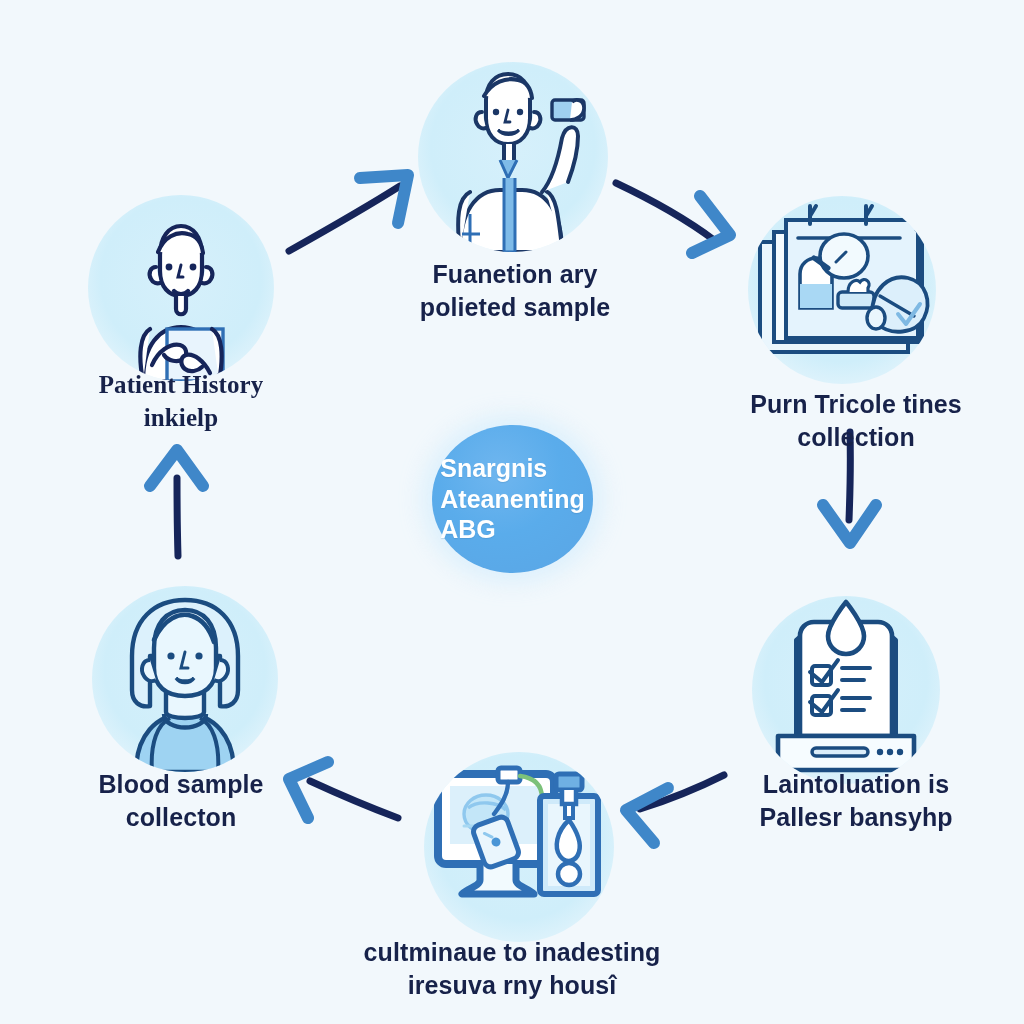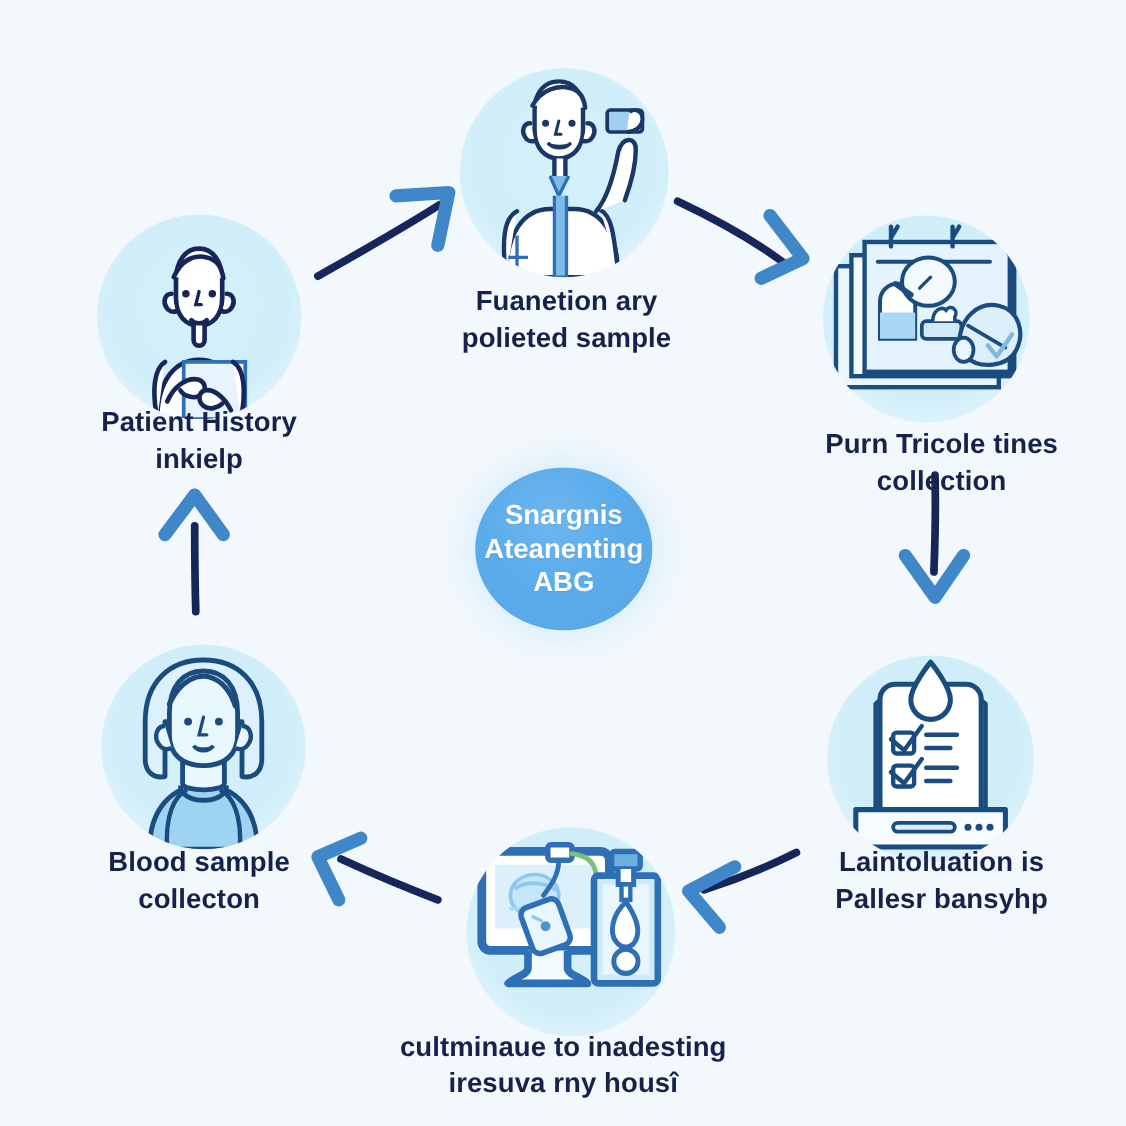--- a/index.html
+++ b/index.html
@@ -27,21 +27,21 @@
   .arrowlayer{position:absolute;left:0;top:0;width:1024px;height:1024px;pointer-events:none;}
   .center-badge{
     position:absolute;left:432px;top:425px;width:161px;height:148px;
     border-radius:50%;
     background:radial-gradient(circle at 42% 32%, #6fb6ef 0%, #5aaceb 45%, #5aa9e8 70%, #5aa5e6 100%);
     display:flex;align-items:center;justify-content:center;
     box-shadow:0 0 22px 10px rgba(214,238,252,.75);
   }
   .center-badge span{
     color:#ffffff;font-weight:700;font-size:25px;line-height:1.22;
-    text-align:center;white-space:pre-line;
+    text-align:left;white-space:pre-line;
     text-shadow:0 1px 1px rgba(40,90,140,.18);
   }
 </style>
 </head>
 <body>
 
 <div id="stage">
 
   <svg class="arrowlayer" viewBox="0 0 1024 1024">
     <g fill="none" stroke-linecap="round" stroke-linejoin="round">
@@ -95,21 +95,21 @@
         <path d="M93,70 L90,82 L95,82" fill="none" stroke="#16255a" stroke-width="3" stroke-linecap="round"></path>
         <rect x="79" y="134" width="56" height="52" fill="#e8f4fd" stroke="#2f6fb5" stroke-width="3.4"></rect>
         <g fill="#ffffff" stroke="#16255a" stroke-width="4.2" stroke-linecap="round" stroke-linejoin="round">
           <path d="M55,186 C50,160 52,140 62,134"></path>
           <path d="M131,186 C136,160 134,140 124,134"></path>
           <path d="M64,170 C70,156 82,148 92,150 C99,152 100,160 95,164 C90,168 80,166 76,160"></path>
           <path d="M122,178 C116,166 106,158 98,160 C92,162 92,170 97,174 C102,178 110,176 114,172"></path>
         </g>
       </svg>
     </div>
-    <div class="label" style="left:48px;top:368px;width:266px;">Patient History
+    <div class="label" style="left:48px;top:368px;width:266px;font-family:Liberation Serif, serif;">Patient History
 inkielp</div>
   </div>
 
   <div class="node">
     <div class="circle" style="left:418px;top:62px;width:190px;height:190px;">
       <svg class="art" viewBox="0 0 190 190">
         <g fill="#ffffff" stroke="#1b3766" stroke-width="4" stroke-linecap="round" stroke-linejoin="round">
           <path d="M42,190 C42,150 58,128 82,128 L104,128 C128,128 144,150 144,190 Z"></path>
           <path d="M68,38 C68,22 77,12 90,12 C103,12 112,22 112,38 L112,56 C112,72 103,82 90,82 C77,82 68,72 68,56 Z"></path>
           <path d="M64,50 C58,50 56,57 59,62 C61,66 65,67 68,66"></path>

